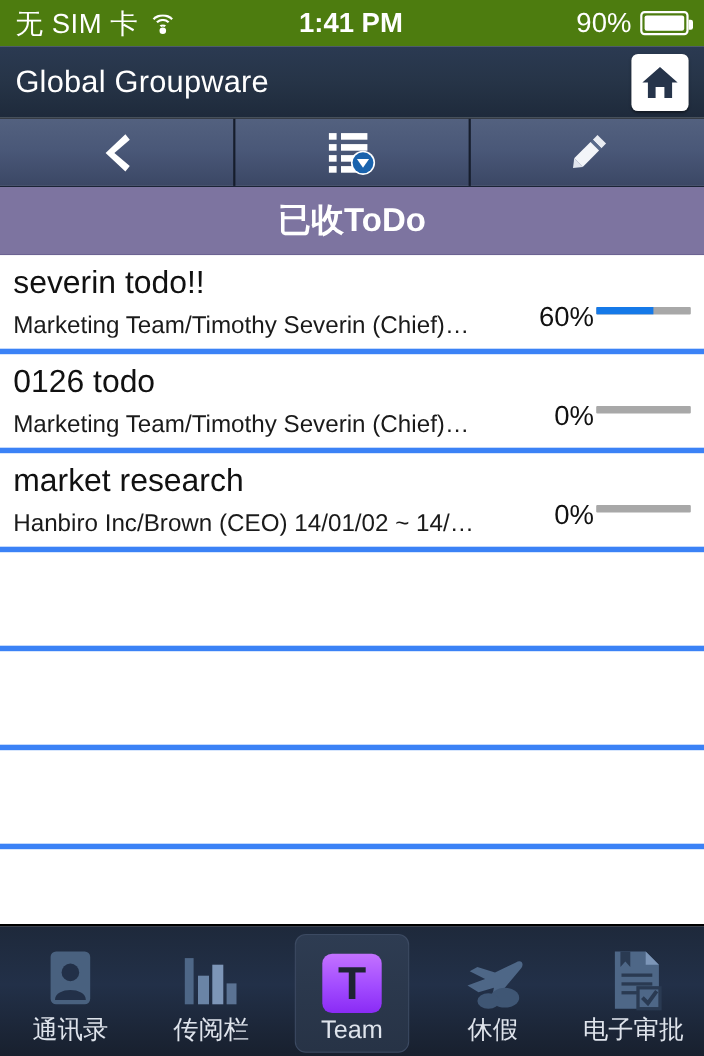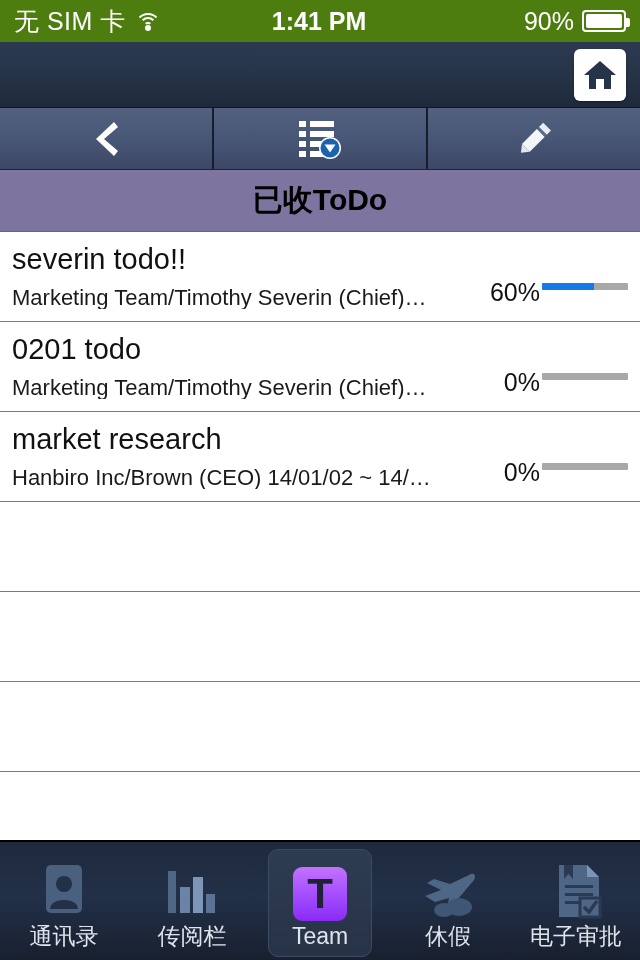--- a/index.html
+++ b/index.html
@@ -69,28 +69,28 @@
     flex:1; display:flex; align-items:center; justify-content:center;
     position:relative;
   }
   .tb-btn + .tb-btn { border-left:2px solid #161d2c; }
 
   
   .section-header {
     height:62px; flex:0 0 auto;
     background:#7d74a0;
     display:flex; align-items:center; justify-content:center;
-    color:#000000; font-size:30px; font-weight:bold;
+    color:#ffffff; font-size:30px; font-weight:bold;
     border-bottom:1px solid #6a6190;
   }
 
   
   .list { flex:1 1 auto; background:#fff; overflow:hidden; }
   .row {
-    height:90px; border-bottom:1px solid #3b82f6;
+    height:90px; border-bottom:5px solid #3b82f6;
     display:flex; align-items:center; padding:0 12px; position:relative;
   }
   .row.empty { }
   .row-text { flex:1 1 auto; min-width:0; }
   .row-title {
     font-size:29px; color:#111; line-height:1.05; margin-bottom:11px;
     white-space:nowrap; overflow:hidden; text-overflow:ellipsis;
   }
   .row-sub {
     font-size:22px; color:#1a1a1a; line-height:1.05;
@@ -157,20 +157,21 @@
     <div class="sb-center">1:41 PM</div>
     <div class="sb-right">
       <span class="sb-batt-pct">90%</span>
       <span class="battery">
           <i id="batt-fill" style="width: 36px;"></i>
         </span>
     </div>
   </div>
 
   <div class="titlebar">
+    <span class="app-title">Global Groupware</span>
     <div class="home-btn">
       <svg width="34" height="32" viewBox="0 0 34 32">
         <path d="M17 2 L33 16 L28 16 L28 30 L21 30 L21 20 L13 20 L13 30 L6 30 L6 16 L1 16 Z" fill="#26344a"></path>
       </svg>
     </div>
   </div>
 
   <div class="toolbar">
     <div class="tb-btn">
       <svg width="30" height="40" viewBox="0 0 30 40">
@@ -216,21 +217,21 @@
         </div>
         <div class="row-progress">
           <span class="pct">60%</span>
           <span class="bar" style="background: rgb(168, 168, 168);">
             <i style="width: 60%; background: rgb(21, 121, 232);"></i>
           </span>
         </div>
       </div>
       <div class="row">
         <div class="row-text">
-          <div class="row-title">0201 todo</div>
+          <div class="row-title">0126 todo</div>
           <div class="row-sub">Marketing Team/Timothy Severin (Chief)…</div>
         </div>
         <div class="row-progress">
           <span class="pct">0%</span>
           <span class="bar" style="background: rgb(168, 168, 168);">
             <i style="width: 0%; background: rgb(21, 121, 232);"></i>
           </span>
         </div>
       </div>
       <div class="row">

